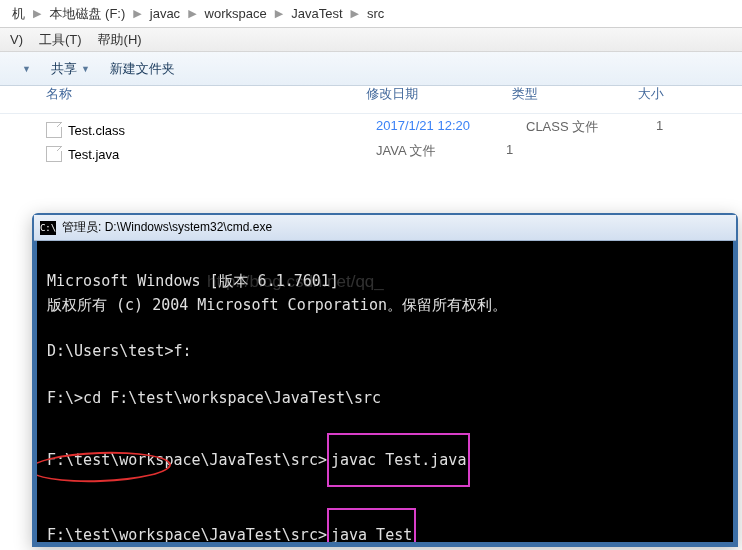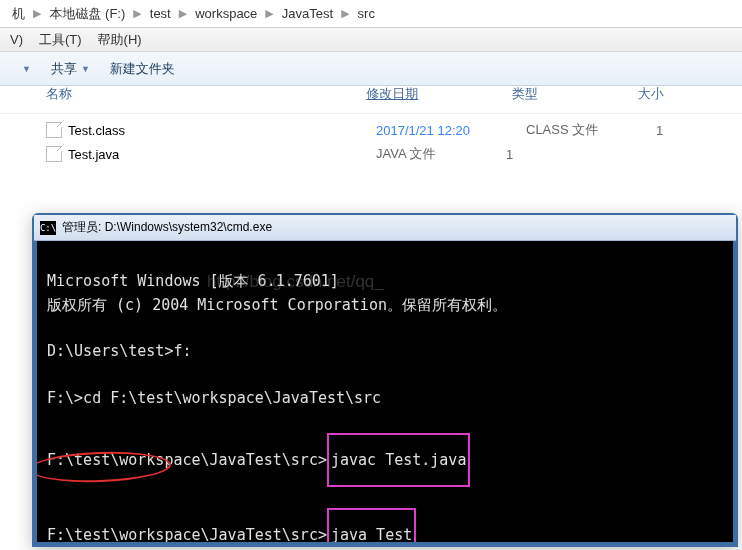--- a/index.html
+++ b/index.html
@@ -77,31 +77,30 @@
     .columns-header {
       display: flex;
       align-items: center;
       height: 28px;
       padding: 0 46px 12px 46px;
       color: #42689b;
       border-bottom: 1px solid #e8eef4;
       background: #fff;
     }
     .col-name { width: 330px; }
-    .col-date { width: 150px; text-decoration: underline; }
+    .col-date { width: 150px; }
     .col-type { width: 130px; }
     .col-size { width: 60px; }
     
     
     .file-list {
       padding: 4px 0 12px 46px;
     }
     .file-row {
       display: flex;
-      align-items: center;
       height: 24px;
       color: #333;
       cursor: pointer;
     }
     .file-row .cell-name { width: 330px; display: inline-flex; align-items: center; color: #000; }
     .file-row .cell-date { width: 150px; color: #3b82f6; }
     .file-row .cell-type { width: 130px; color: #666; }
     .file-row .cell-size { width: 60px; color: #666; text-align: left; }
     .file-icon {
       display: inline-block;
@@ -199,21 +198,21 @@
     }
   </style>
 </head>
 <body>
 
 <div class="breadcrumb-bar">
   <span class="crumb">机</span>
   <span class="sep">▶</span>
   <span class="crumb">本地磁盘 (F:)</span>
   <span class="sep">▶</span>
-  <span class="crumb">test</span>
+  <span class="crumb">javac</span>
   <span class="sep">▶</span>
   <span class="crumb">workspace</span>
   <span class="sep">▶</span>
   <span class="crumb">JavaTest</span>
   <span class="sep">▶</span>
   <span class="crumb">src</span>
 </div>
 
 <div class="menu-bar">
   <span class="menu-item">V)</span>

